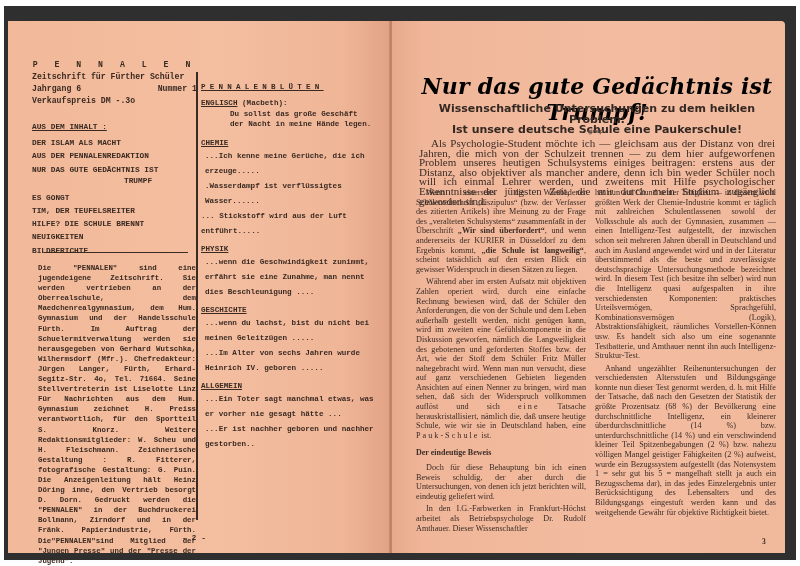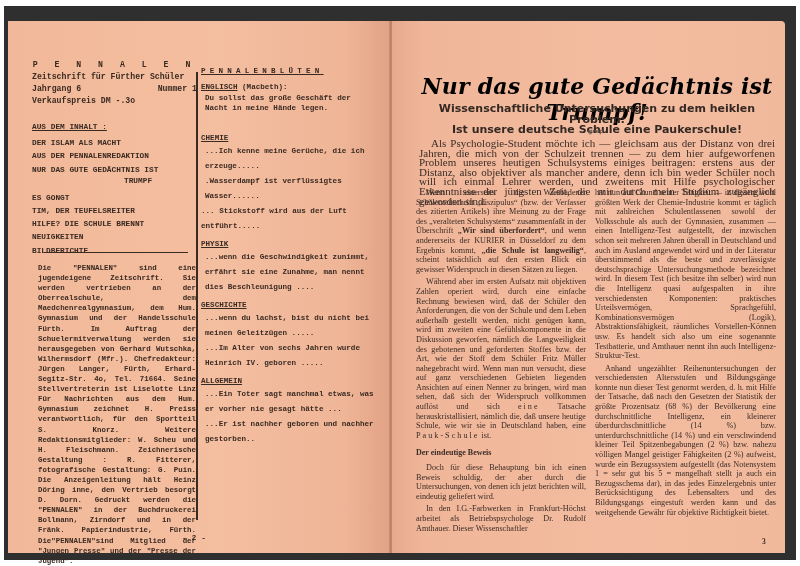--- a/index.html
+++ b/index.html
@@ -28,25 +28,25 @@
 
   .toc { position:absolute; left:32px; top:121px; width:165px; font-size:7.8px; line-height:13.2px; }
   .toc-head { text-decoration:underline; margin-bottom:3px; }
   .toc-list .gap { height:6px; }
   .toc-rule { position:absolute; left:44px; top:252px; width:144px; height:1px; background:#3a2a22; }
 
   .colophon { position:absolute; left:38px; top:263px; width:158px; font-size:7.4px; line-height:10.1px; text-align:justify; }
 
   .vrule { position:absolute; left:196px; top:72px; width:1.5px; height:448px; background:#3a2a22; }
 
-  .bluten { position:absolute; left:201px; top:66px; width:174px; font-size:7.6px; line-height:11px; }
+  .bluten { position:absolute; left:201px; top:82px; width:174px; font-size:7.6px; line-height:11px; }
   .bluten .head { letter-spacing:4.2px; text-decoration:underline; margin-bottom:5px; }
   .bluten .cat { text-decoration:underline; margin-top:5px; }
   .bluten .q { padding-left:4px; line-height:15px; }
-  .bluten .q.tight { line-height:10px; padding-left:0; }
+  .bluten .q.tight { line-height:10px; padding-left:0;margin-left:25px; }
 
   .pagenum-left { position:absolute; left:182px; top:533px; font-size:8px; }
 
   
   .serif { font-family:"Liberation Serif", "DejaVu Serif", serif; color:#3b2c26; }
   .headline {
     position:absolute; left:412px; top:73px; width:370px; text-align:center;
     font-family:"DejaVu Serif", serif; font-style:italic; font-weight:bold;
     font-size:22px; color:#000000; letter-spacing:0.2px;
   }
@@ -105,21 +105,21 @@
 <div class="colophon tw">Die "PENNALEN" sind eine jugendeigene Zeitschrift. Sie werden vertrieben an der Oberrealschule, dem Maedchenrealgymnasium, dem Hum. Gymnasium und der Handelsschule Fürth. Im Auftrag der Schuelermitverwaltung werden sie herausgegeben von Gerhard Wutschka, Wilhermsdorf (Mfr.). Chefredakteur: Jürgen Langer, Fürth, Erhard-Segitz-Str. 4o, Tel. 71664. Seine Stellvertreterin ist Liselotte Linz Für Nachrichten aus dem Hum. Gymnasium zeichnet H. Preiss verantwortlich, für den Sportteil S. Knorz. Weitere Redaktionsmitglieder: W. Scheu und H. Fleischmann. Zeichnerische Gestaltung : R. Fitterer, fotografische Gestaltung: G. Puin. Die Anzeigenleitung hält Heinz Döring inne, den Vertrieb besorgt D. Dorn. Gedruckt werden die "PENNALEN" in der Buchdruckerei Bollmann, Zirndorf und in der Fränk. Papierindustrie, Fürth. Die"PENNALEN"sind Mitglied der "Jungen Presse" und der "Presse der Jugend".</div>
 
 <div class="vrule"></div>
 
 <div class="bluten tw">
   <div class="head">PENNALENBLÜTEN</div>
 
   <div><span style="text-decoration:underline">ENGLISCH</span><span> (Macbeth):</span></div>
   <div class="q tight" style="padding-left:4px;line-height:10px;">Du sollst das große Geschäft der Nacht in meine Hände legen.</div>
 
-  <div class="cat" style="margin-top:20px">CHEMIE</div>
+  <div class="cat" style="margin-top:9px">CHEMIE</div>
   <div class="q">...Ich kenne meine Gerüche, die ich erzeuge.....</div>
   <div class="q">.Wasserdampf ist verflüssigtes Wasser......</div>
   <div class="q" style="padding-left:0">... Stickstoff wird aus der Luft entführt.....</div>
 
   <div class="cat">PHYSIK</div>
   <div class="q">...wenn die Geschwindigkeit zunimmt, erfährt sie eine Zunahme, man nennt dies Beschleunigung ....</div>
 
   <div class="cat">GESCHICHTE</div>
   <div class="q">...wenn du lachst, bist du nicht bei meinen Geleitzügen .....</div>
   <div class="q">...Im Alter von sechs Jahren wurde Heinrich IV. geboren .....</div>

